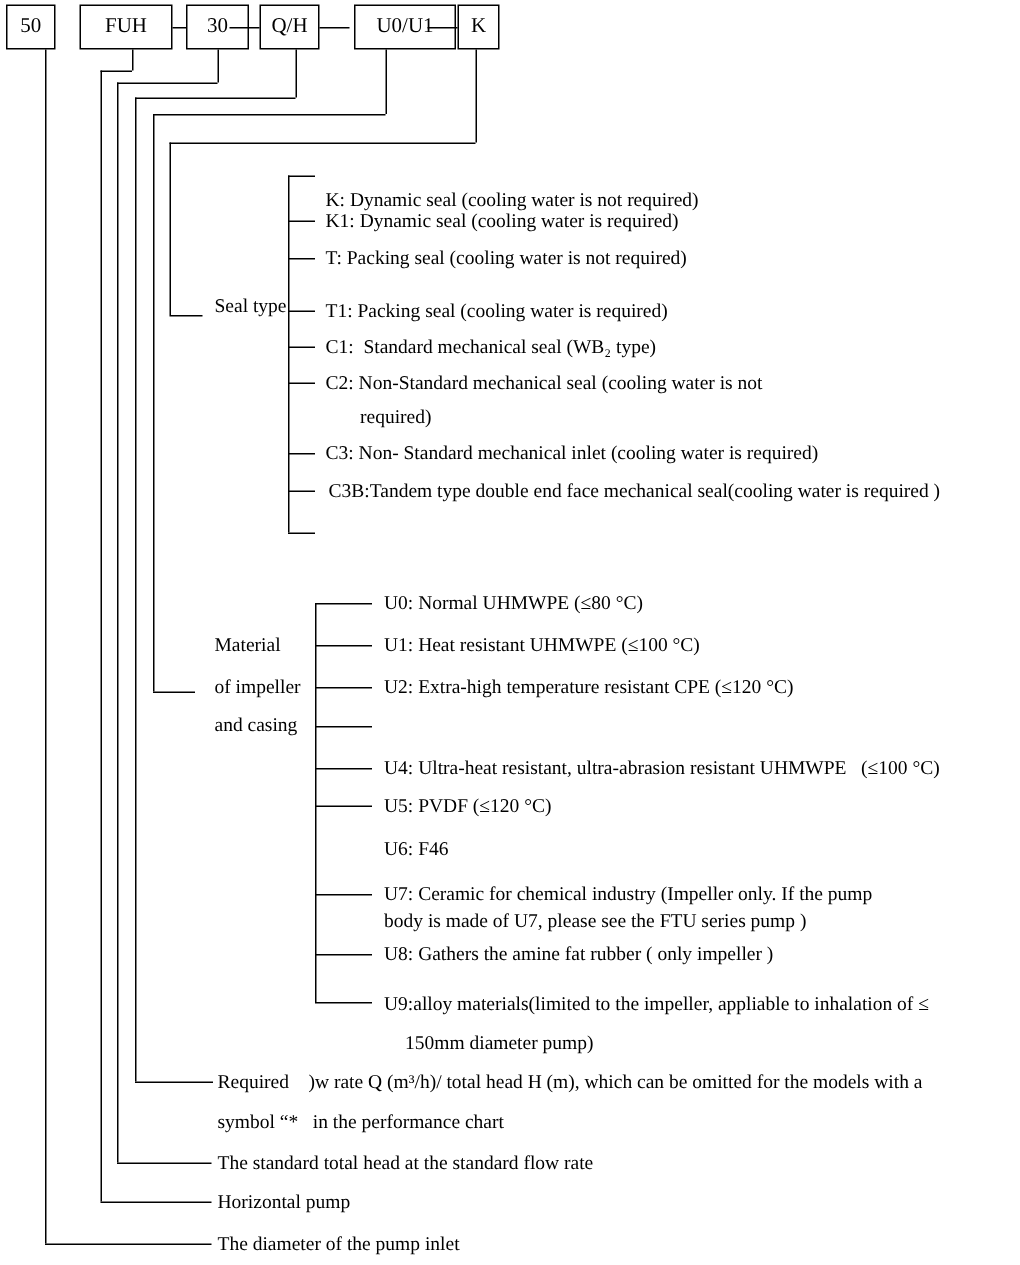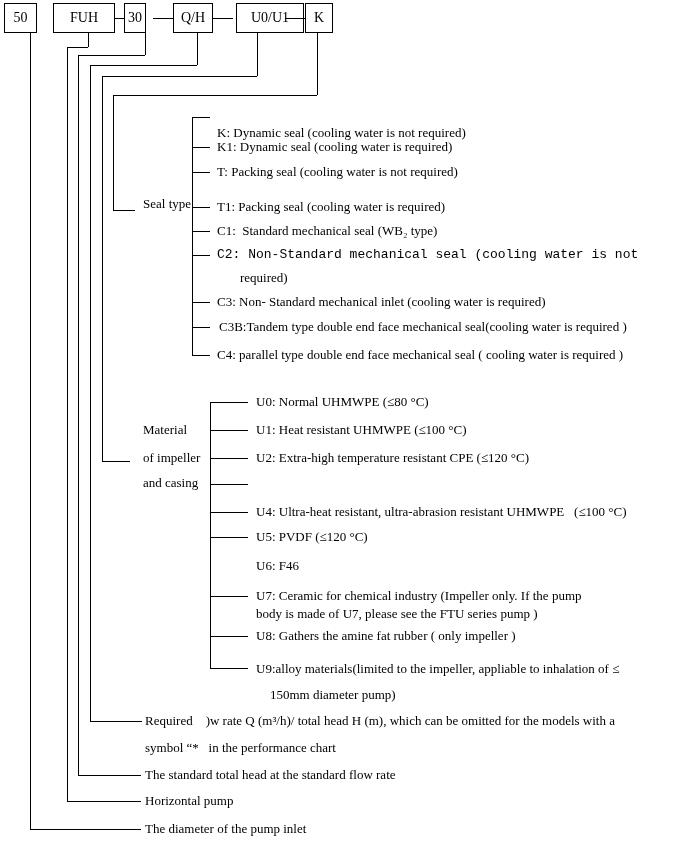--- a/index.html
+++ b/index.html
@@ -25,21 +25,21 @@
     white-space:pre;
   }
 </style>
 </head>
 <body>
 
 <div class="canvas">
 
   <div class="cbox" style="left:4px;width:33px;">50</div>
   <div class="cbox" style="left:53px;width:62px;">FUH</div>
-  <div class="cbox" style="left:124px;width:22px;">30</div>
+  <div class="cbox" style="left:124px;width:42px;">30</div>
   <div class="cbox" style="left:173px;width:40px;">Q/H</div>
   <div class="cbox" style="left:236px;width:68px;">U0/U1</div>
   <div class="cbox" style="left:305px;width:28px;">K</div>
 
   <div class="hl" style="left:115px;top:18px;width:9px;"></div>
   <div class="hl" style="left:153px;top:18px;width:20px;"></div>
   <div class="hl" style="left:213px;top:18px;width:20px;"></div>
   <div class="hl" style="left:285px;top:18px;width:20px;"></div>
 
   <div class="vl" style="left:30px;top:33px;height:796px;"></div>
@@ -91,25 +91,24 @@
   <div class="hl" style="left:210px;top:596px;width:38px;"></div>
   <div class="hl" style="left:210px;top:636px;width:38px;"></div>
   <div class="hl" style="left:210px;top:668px;width:38px;"></div>
 
   <div class="t" style="left:143px;top:196px;">Seal type</div>
   <div class="t" style="left:217px;top:109px;margin-top:16px;">K: Dynamic seal (cooling water is not required)</div>
   <div class="t" style="left:217px;top:139px;">K1: Dynamic seal (cooling water is required)</div>
   <div class="t" style="left:217px;top:164px;">T: Packing seal (cooling water is not required)</div>
   <div class="t" style="left:217px;top:199px;">T1: Packing seal (cooling water is required)</div>
   <div class="t" style="left:217px;top:223px;">C1:  Standard mechanical seal (WB₂ type)</div>
-  <div class="t" style="left:217px;top:247px;font-family:Liberation Mono, monospace;">C2: Non-Standard mechanical seal (cooling water is not</div>
+  <div class="t" style="left:217px;top:247px;">C2: Non-Standard mechanical seal (cooling water is not</div>
   <div class="t" style="left:240px;top:270px;">required)</div>
   <div class="t" style="left:217px;top:294px;">C3: Non- Standard mechanical inlet (cooling water is required)</div>
   <div class="t" style="left:219px;top:319px;">C3B:Tandem type double end face mechanical seal(cooling water is required )</div>
-  <div class="t" style="left:217px;top:347px;">C4: parallel type double end face mechanical seal ( cooling water is required )</div>
 
   <div class="t" style="left:143px;top:422px;">Material</div>
   <div class="t" style="left:143px;top:450px;">of impeller</div>
   <div class="t" style="left:143px;top:475px;">and casing</div>
   <div class="t" style="left:256px;top:394px;">U0: Normal UHMWPE (≤80 °C)</div>
   <div class="t" style="left:256px;top:422px;">U1: Heat resistant UHMWPE (≤100 °C)</div>
   <div class="t" style="left:256px;top:450px;">U2: Extra-high temperature resistant CPE (≤120 °C)</div>
   <div class="t" style="left:256px;top:504px;">U4: Ultra-heat resistant, ultra-abrasion resistant UHMWPE   (≤100 °C)</div>
   <div class="t" style="left:256px;top:529px;">U5: PVDF (≤120 °C)</div>
   <div class="t" style="left:256px;top:558px;">U6: F46</div>

